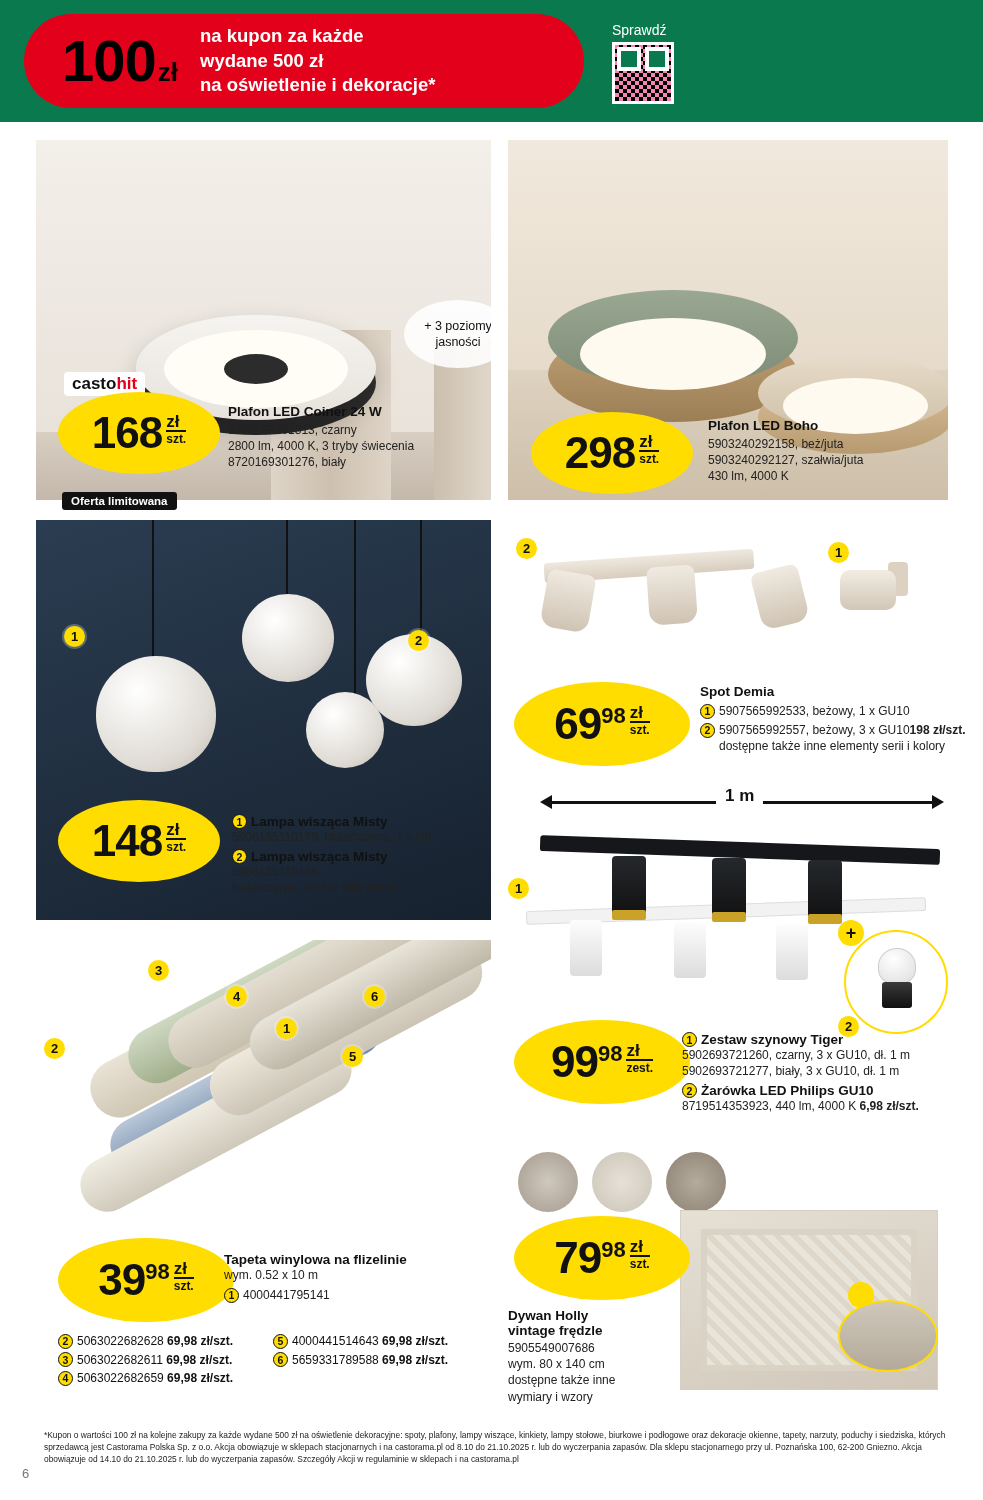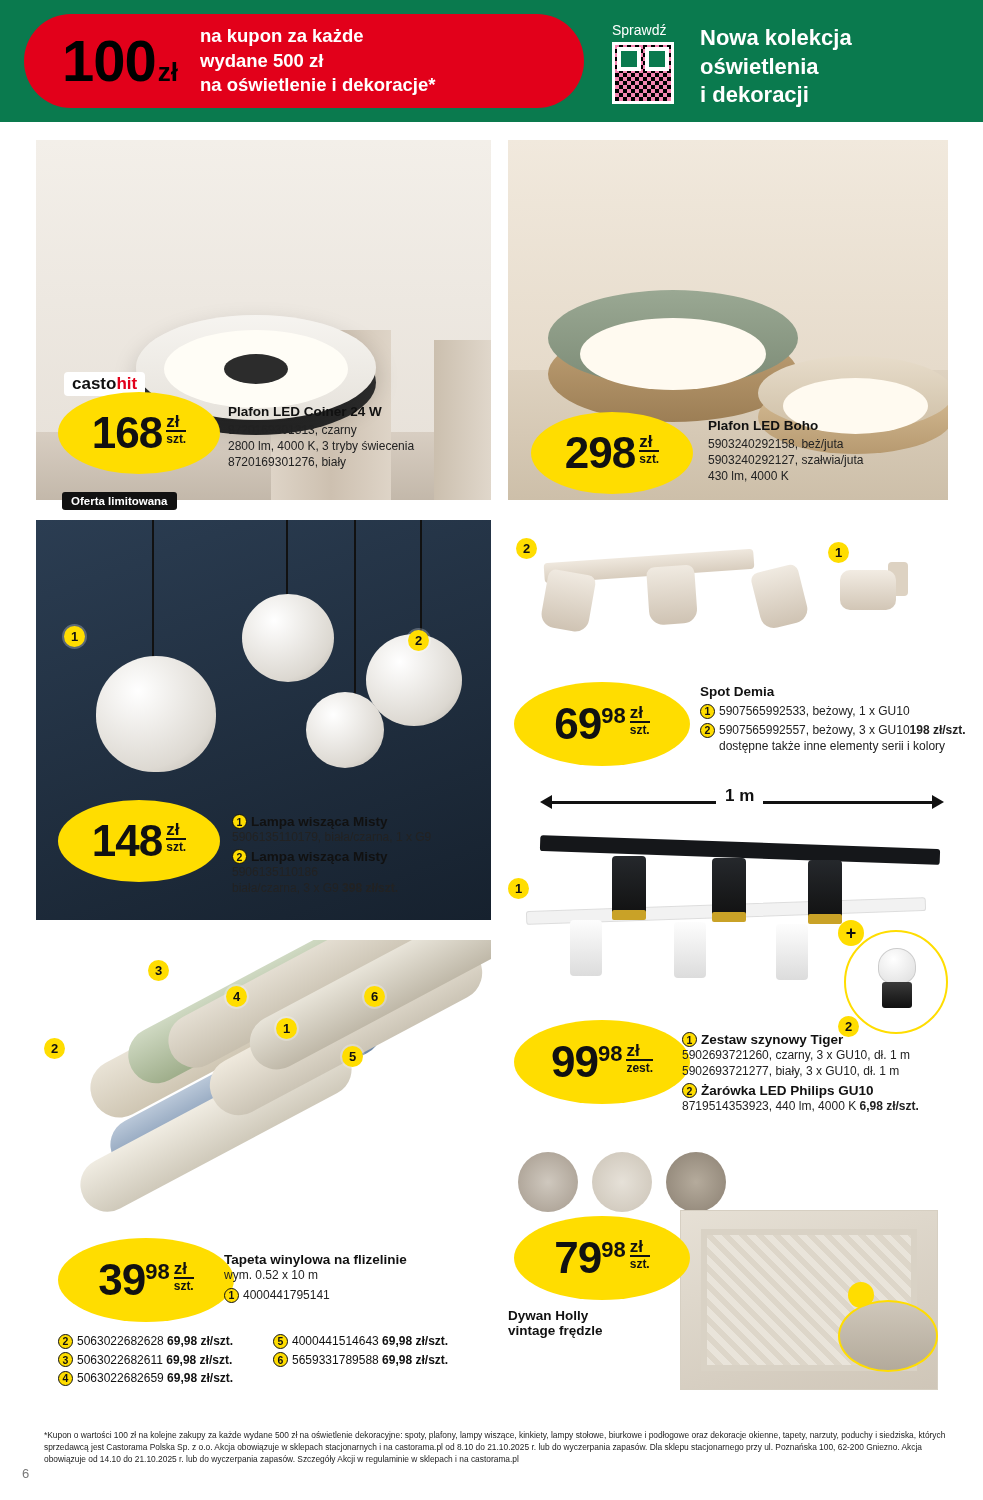--- a/index.html
+++ b/index.html
@@ -143,40 +143,38 @@
       <span class="cur">zł</span>
     </div>
     <div class="banner-lines">
       <div>na kupon za każde</div>
       <div>wydane 500 zł</div>
       <div>na oświetlenie i dekoracje*</div>
     </div>
   </div>
   <div class="banner-check">Sprawdź</div>
   <div class="qr"></div>
-  <div class="banner-right">
-    <div>Nowa kolekcja</div>
-    <div>oświetlenia</div>
-    <div>i dekoracji</div>
-  </div>
 </div>
 
 <div class="photo p1">
   <div style="position:absolute;left:0;top:0;width:455px;height:300px;background:linear-gradient(180deg,#f3efe9,#e8e2da);"></div>
   <div style="position:absolute;left:0;top:292px;width:455px;height:68px;background:linear-gradient(180deg,#d8cec2,#c3b8aa);"></div>
 
   <div style="position:absolute;left:235px;top:190px;width:120px;height:170px;background:linear-gradient(90deg,#ded4c7,#cdc0b0,#ded4c7);"></div>
   <div style="position:absolute;left:398px;top:200px;width:57px;height:160px;background:linear-gradient(90deg,#cbbfae,#e0d7cb);"></div>
 
   <div style="position:absolute;left:228px;top:418px;width:0;height:0;"></div>
 
   <div class="ceiling-lamp" style="left:100px;top:190px;width:240px;height:105px;background:linear-gradient(180deg,#3a3a3a,#262626);border-radius:50%;"></div>
   <div class="ceiling-lamp" style="left:100px;top:175px;width:240px;height:105px;background:linear-gradient(180deg,#f6f4f0,#e6e2db);border-radius:50%;box-shadow:0 10px 24px rgba(0,0,0,.18);"></div>
   <div class="ceiling-lamp" style="left:128px;top:190px;width:184px;height:78px;background:#fffdf6;border-radius:50%;"></div>
   <div class="ceiling-lamp" style="left:188px;top:214px;width:64px;height:30px;background:#2c2c2c;border-radius:50%;"></div>
+  <div class="bubble" style="left:368px;top:160px;width:108px;height:68px;">
+    <span>+ 3 poziomy jasności</span>
+  </div>
   <div class="castohit" style="left:28px;top:232px;">
     <span>casto</span><span class="red">hit</span>
   </div>
 </div>
 
 <div class="badge" style="left:58px;top:392px;width:162px;height:82px;border-radius:50%;">
   <div class="badge-inner">
     <span class="big">168</span>
     <span class="unitcol">
       <span class="zl">zł</span>
@@ -449,16 +447,22 @@
     <span class="unitcol">
       <span class="zl">zł</span>
       <span class="szt">szt.</span>
     </span>
   </div>
 </div>
 
 <div style="position:absolute;left:508px;top:1308px;width:180px;">
   <div class="prodtitle">Dywan Holly</div>
   <div class="prodtitle">vintage frędzle</div>
+  <div class="proddesc" style="margin-top:2px;">
+    <div>5905549007686</div>
+    <div>wym. 80 x 140 cm</div>
+    <div>dostępne także inne</div>
+    <div>wymiary i wzory</div>
+  </div>
 </div>
 
 <div class="footnote">*Kupon o wartości 100 zł na kolejne zakupy za każde wydane 500 zł na oświetlenie dekoracyjne: spoty, plafony, lampy wiszące, kinkiety, lampy stołowe, biurkowe i podłogowe oraz dekoracje okienne, tapety, narzuty, poduchy i siedziska, których sprzedawcą jest Castorama Polska Sp. z o.o. Akcja obowiązuje w sklepach stacjonarnych i na castorama.pl od 8.10 do 21.10.2025 r. lub do wyczerpania zapasów. Dla sklepu stacjonarnego przy ul. Poznańska 100, 62-200 Gniezno. Akcja obowiązuje od 14.10 do 21.10.2025 r. lub do wyczerpania zapasów. Szczegóły Akcji w regulaminie w sklepach i na castorama.pl</div>
 <div class="pagenum">6</div>
 
 </body></html>

